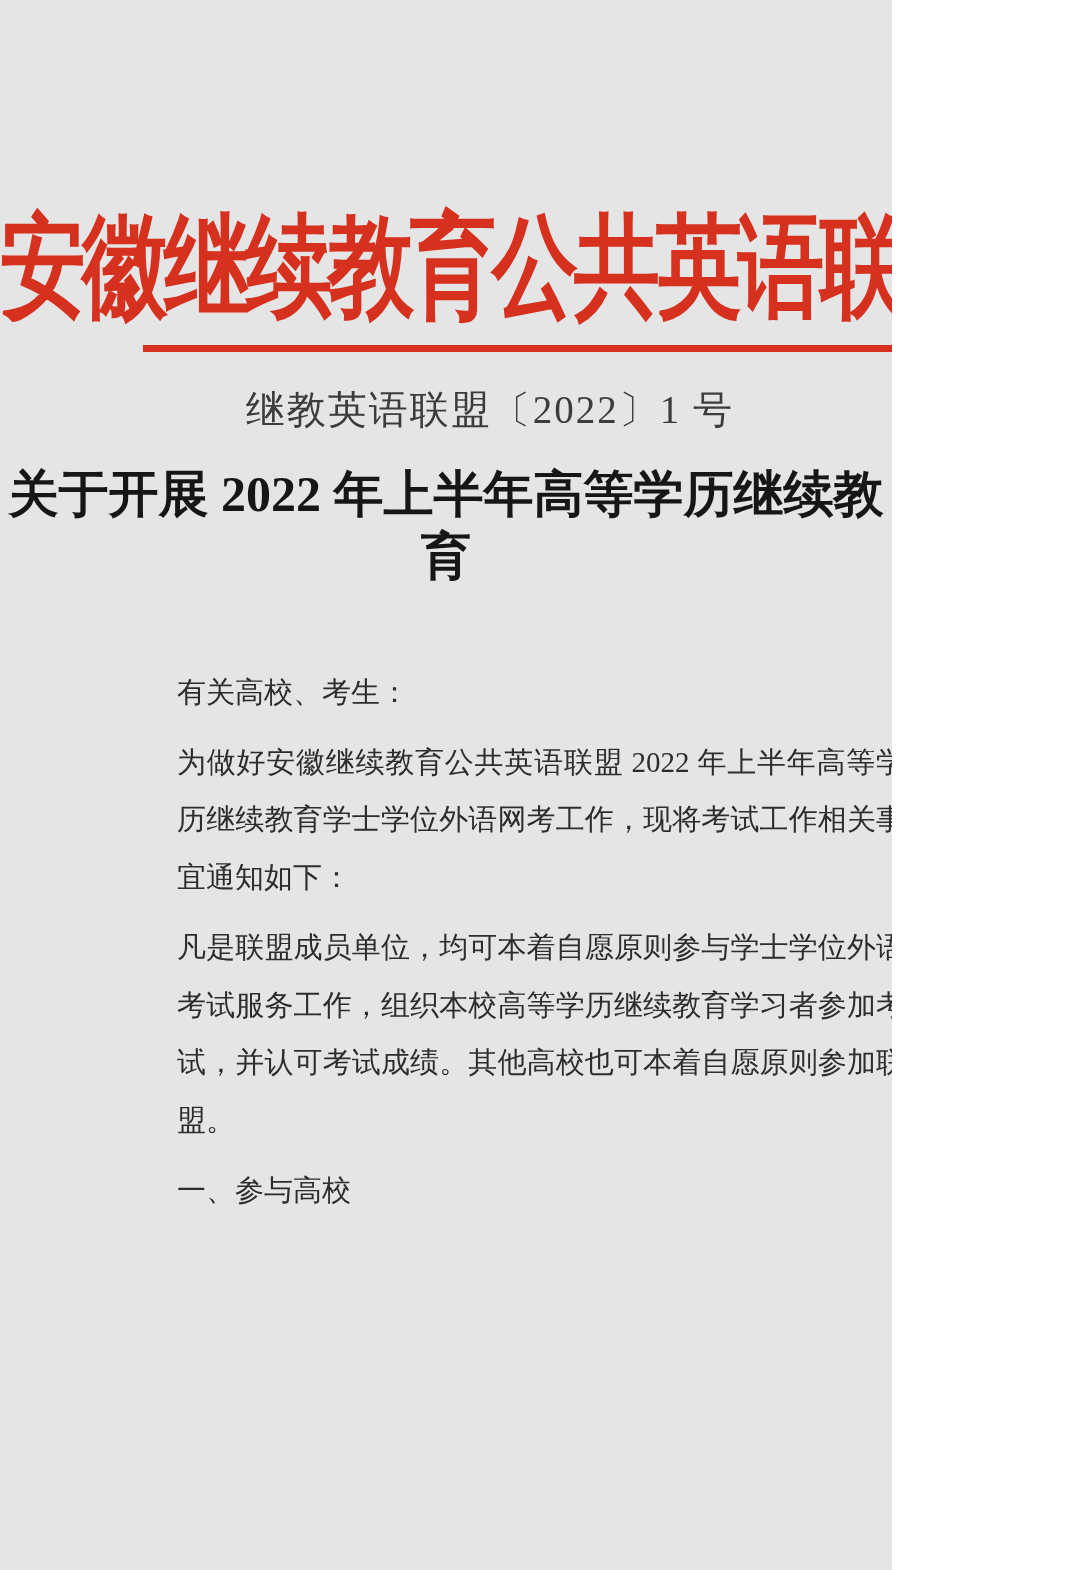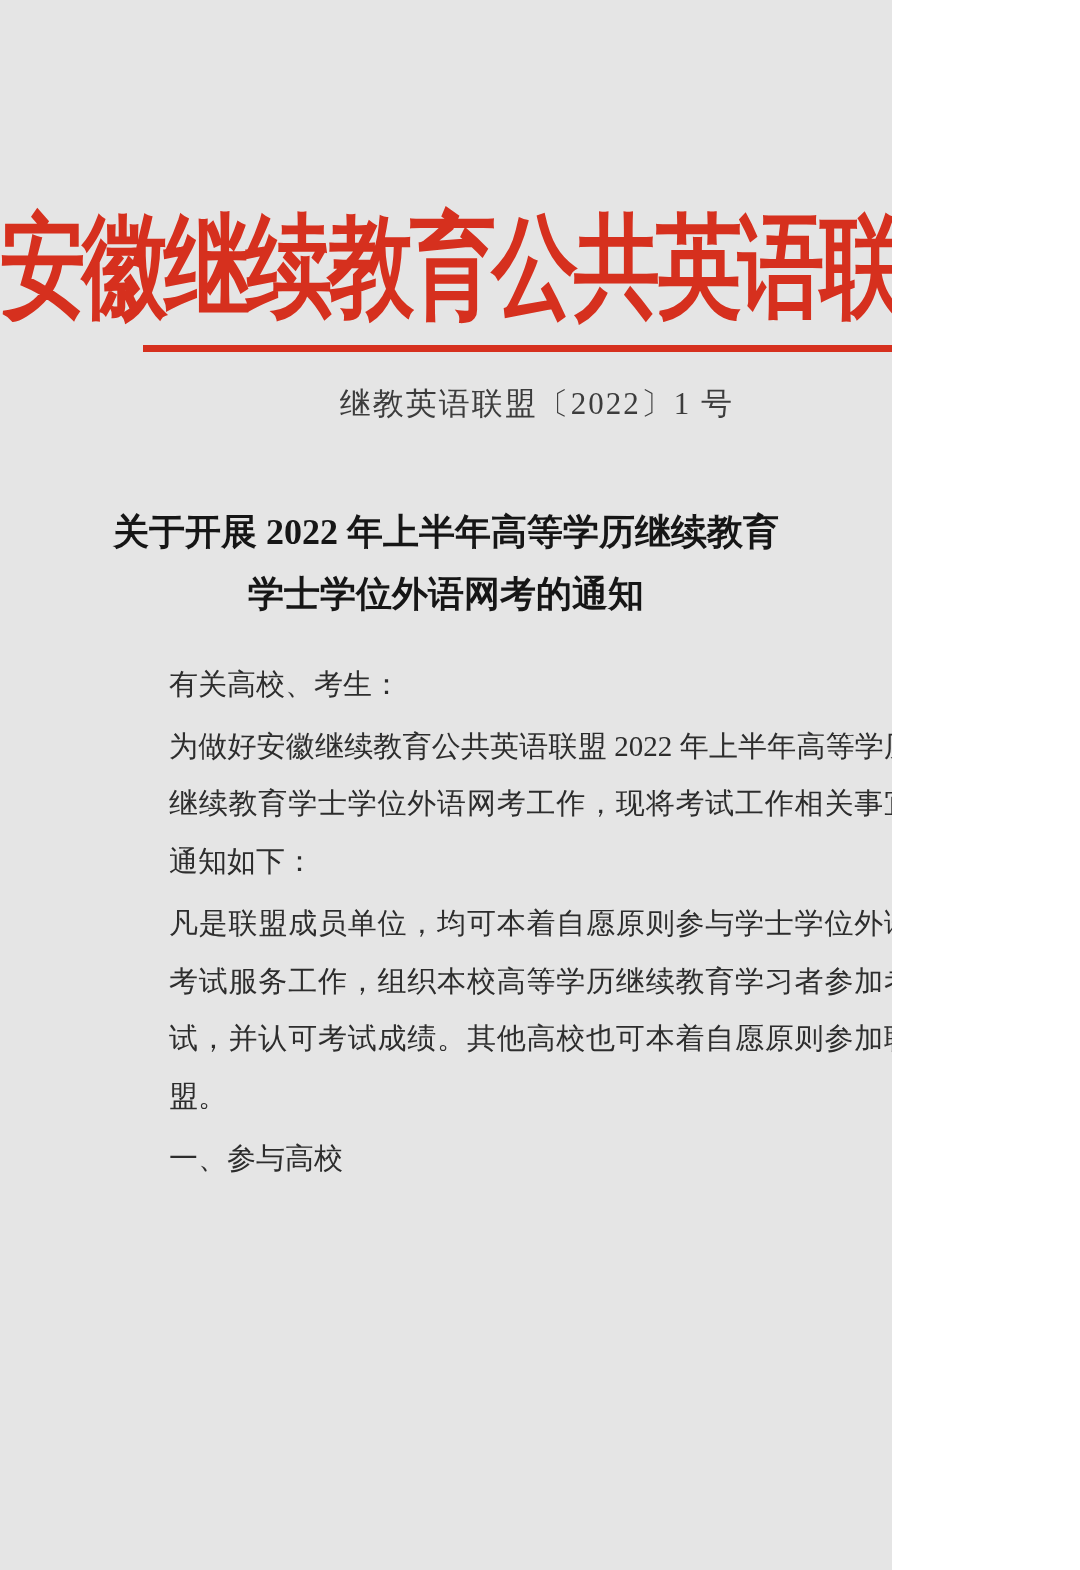--- a/index.html
+++ b/index.html
@@ -34,66 +34,65 @@
     top: 345px;
     left: 143px;
     width: 817px;
     height: 7px;
     background: var(--accent, #d6301e);
   }
   .doc-number {
     position: absolute;
     top: 383px;
     right: 158px;
-    font-size: 31px;
+    font-size: 39px;
     letter-spacing: 2px;
     color: #3c3c3c;
     white-space: nowrap;
   }
   .doc-title {
     position: absolute;
-    top: 501px;
+    top: 463px;
     left: 0;
     width: 100%;
     text-align: center;
-    font-size: 36px;
+    font-size: 50px;
     font-weight: bold;
     line-height: 62px;
     color: #161616;
   }
   .body-text {
     position: absolute;
     top: 652px;
     left: 165px;
     width: 752px;
     font-size: 29px;
     line-height: 57.7px;
     color: #2d2d2d;
     text-align: justify;
     text-justify: inter-character;
   }
   .body-text p {
-    margin: 4px;
+    margin: 12px;
     padding: 0;
   }
 </style>
 </head>
 <body>
 
 <div class="page">
 
   <div class="org-title">安徽继续教育公共英语联盟</div>
 
   <div class="red-rule"></div>
 
   <div class="doc-number">继教英语联盟〔2022〕1 号</div>
 
   <div class="doc-title">
     <div>关于开展 2022 年上半年高等学历继续教育</div>
-    <div>学士学位外语网考的通知</div>
   </div>
 
   <div class="body-text">
     <p>有关高校、考生：</p>
     <p>为做好安徽继续教育公共英语联盟 2022 年上半年高等学历继续教育学士学位外语网考工作，现将考试工作相关事宜通知如下：</p>
     <p>凡是联盟成员单位，均可本着自愿原则参与学士学位外语考试服务工作，组织本校高等学历继续教育学习者参加考试，并认可考试成绩。其他高校也可本着自愿原则参加联盟。</p>
     <p>一、参与高校</p>
   </div>
 
 </div>

